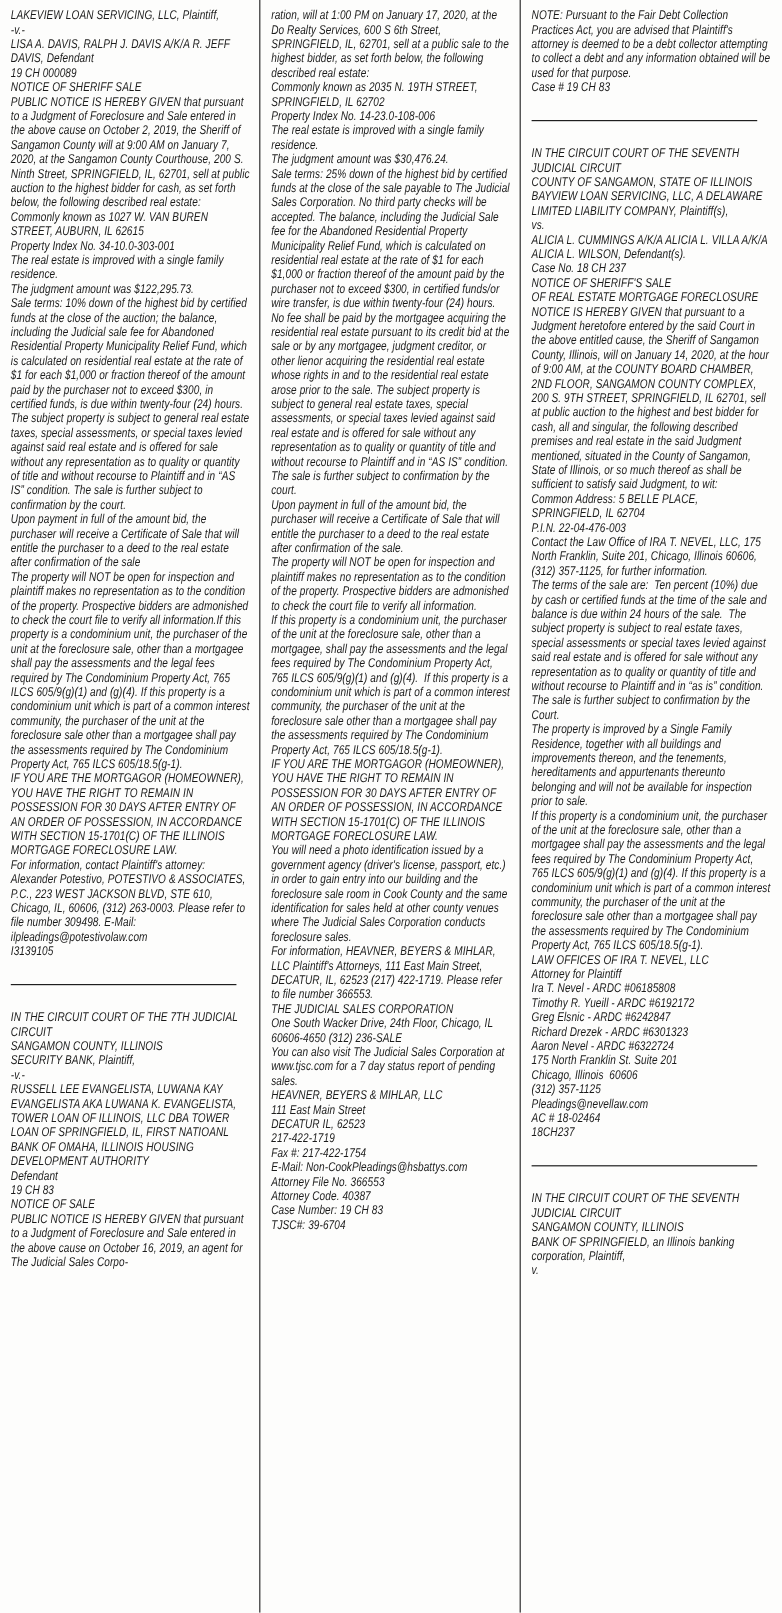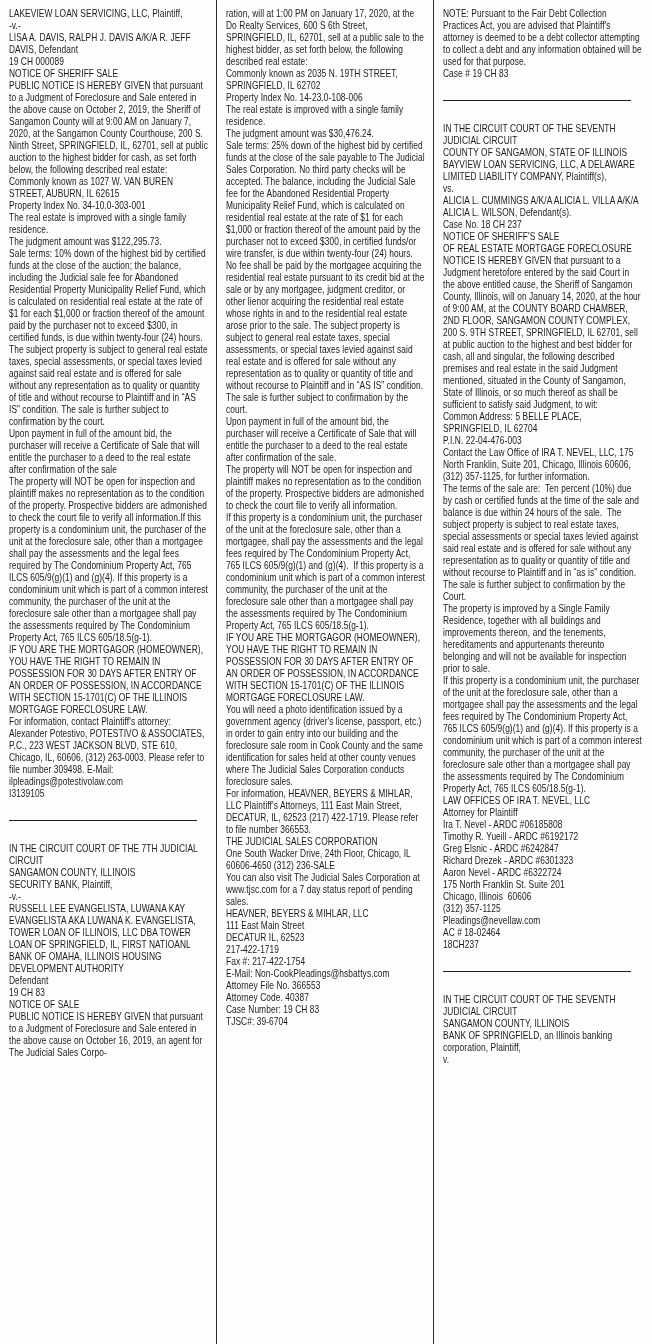--- a/index.html
+++ b/index.html
@@ -7,20 +7,21 @@
     width: 652px; height: 1344px;
     background: #fdfdfc;
     font-family: "Liberation Sans", sans-serif;
     color: #1b1b1b;
     overflow: hidden;
   }
   .page {
     display: flex;
     width: 652px; height: 1273px;
     background: #fdfdfc;
+    font-style: italic;
   }
   .col {
     width: 217px;
     height: 1344px;
     padding: 7px 0 0 9px;
     overflow: hidden;
   }
   .col.ruled { border-right: 1px solid #2e2e2e; }
   .col:last-child { width: 218px; }
   .col-text {

